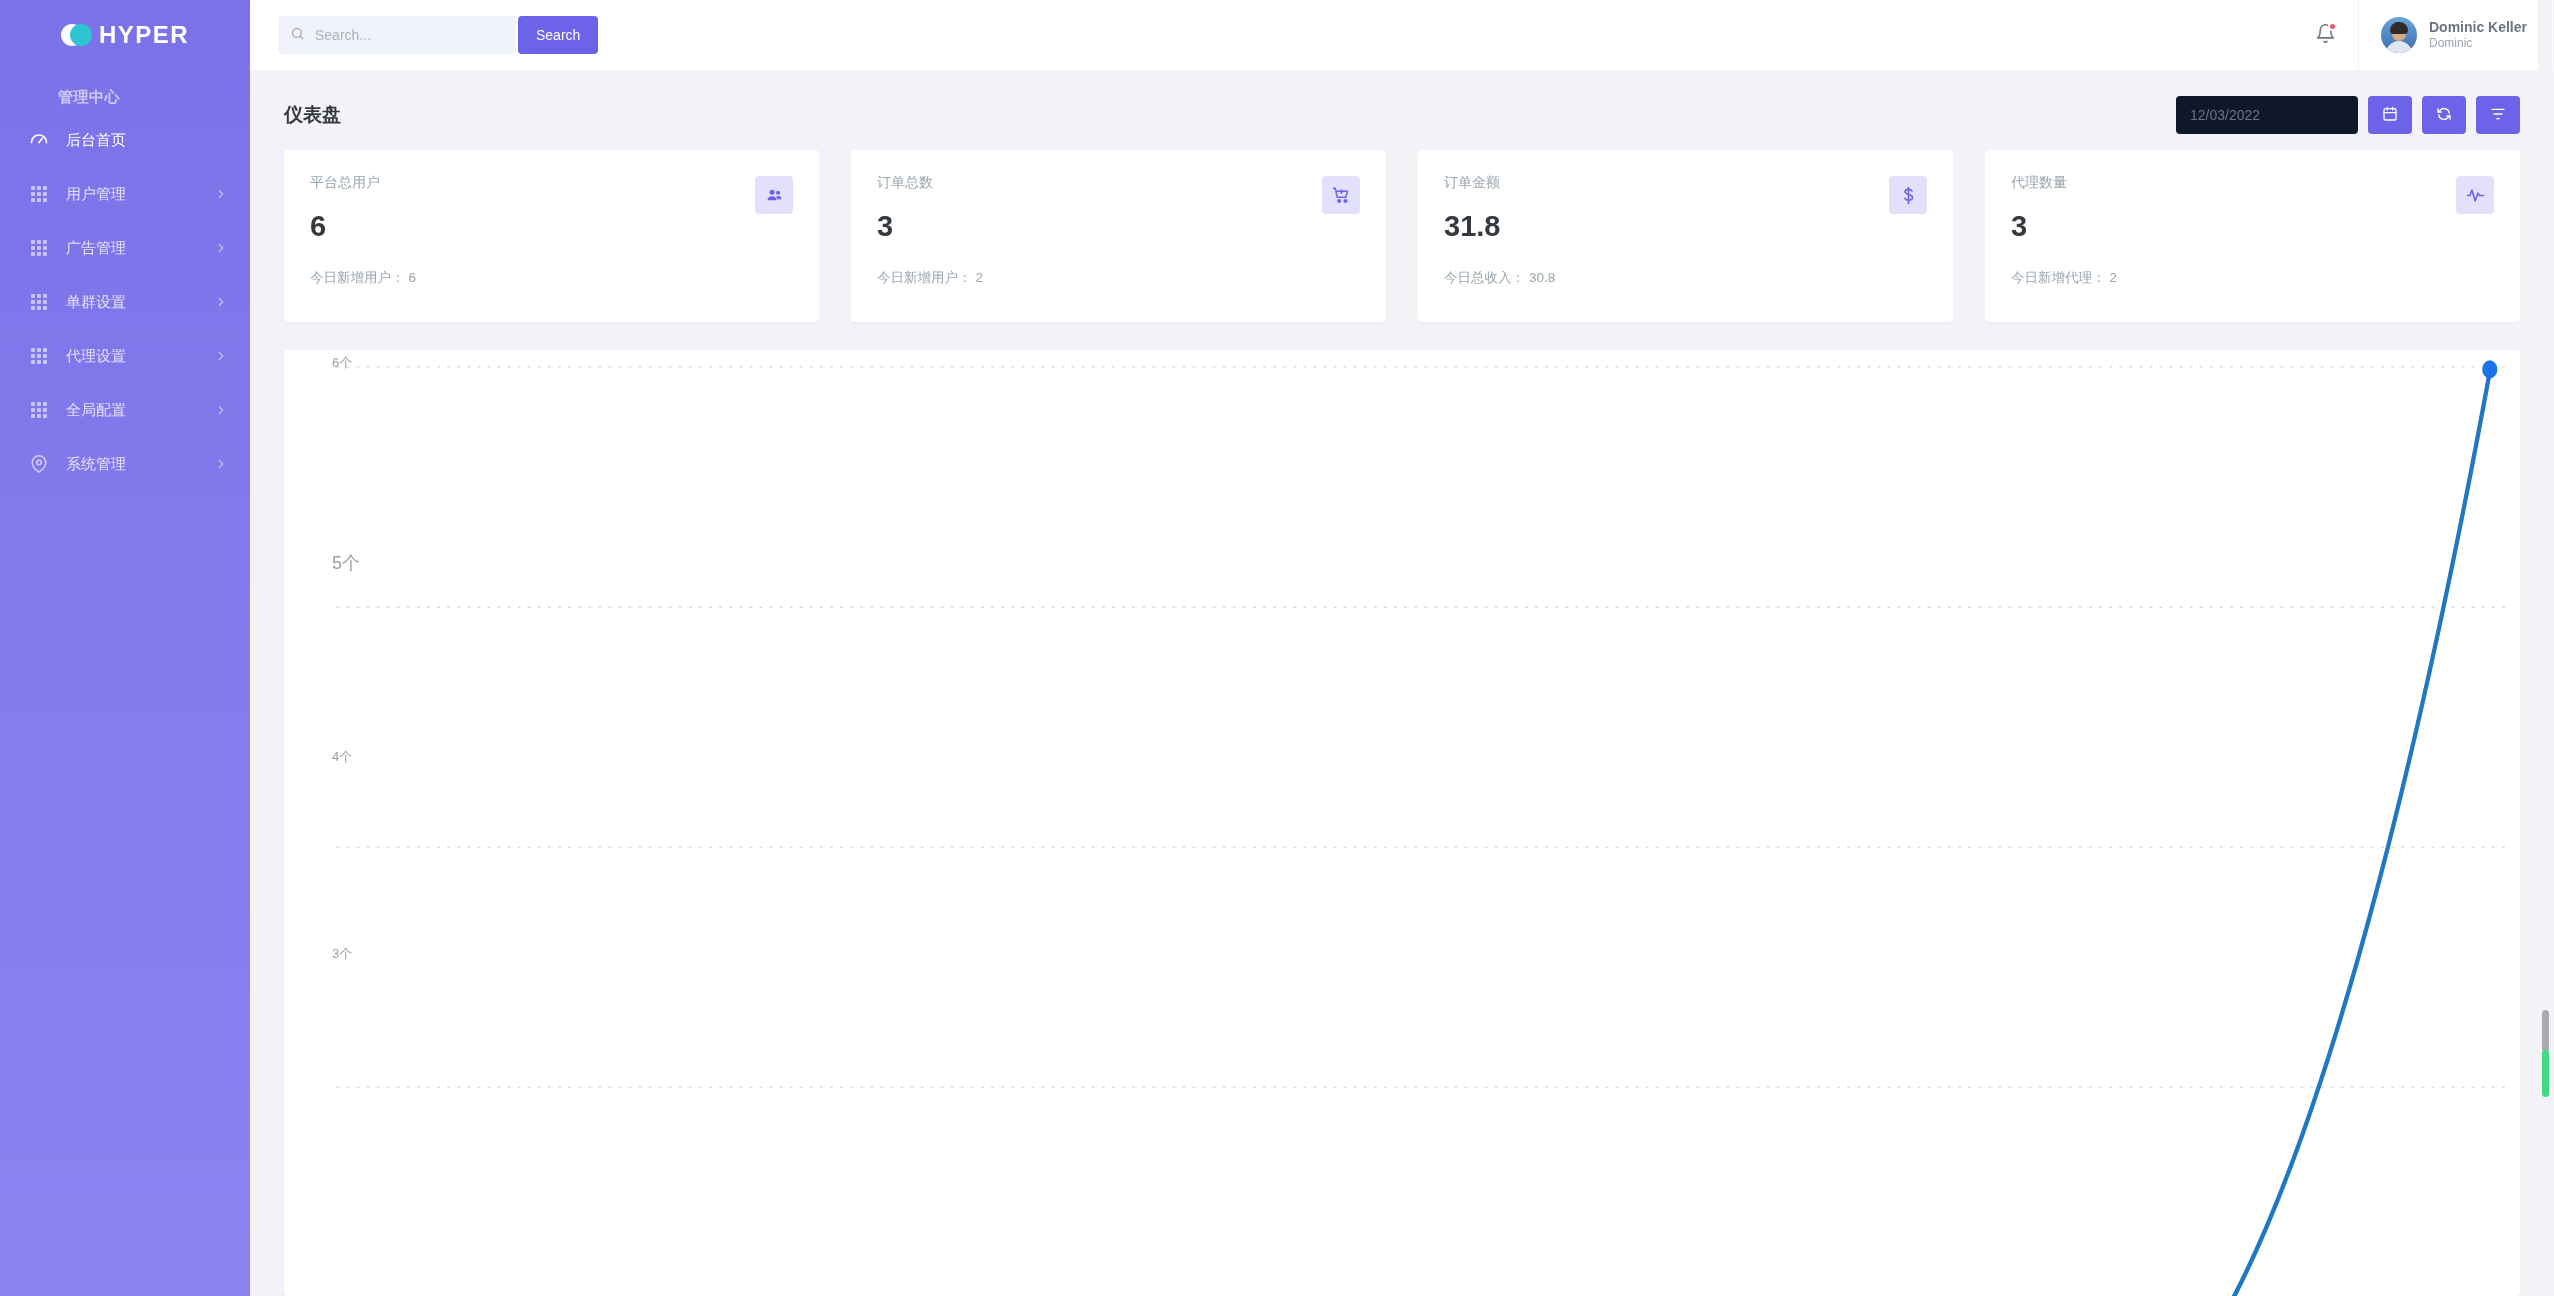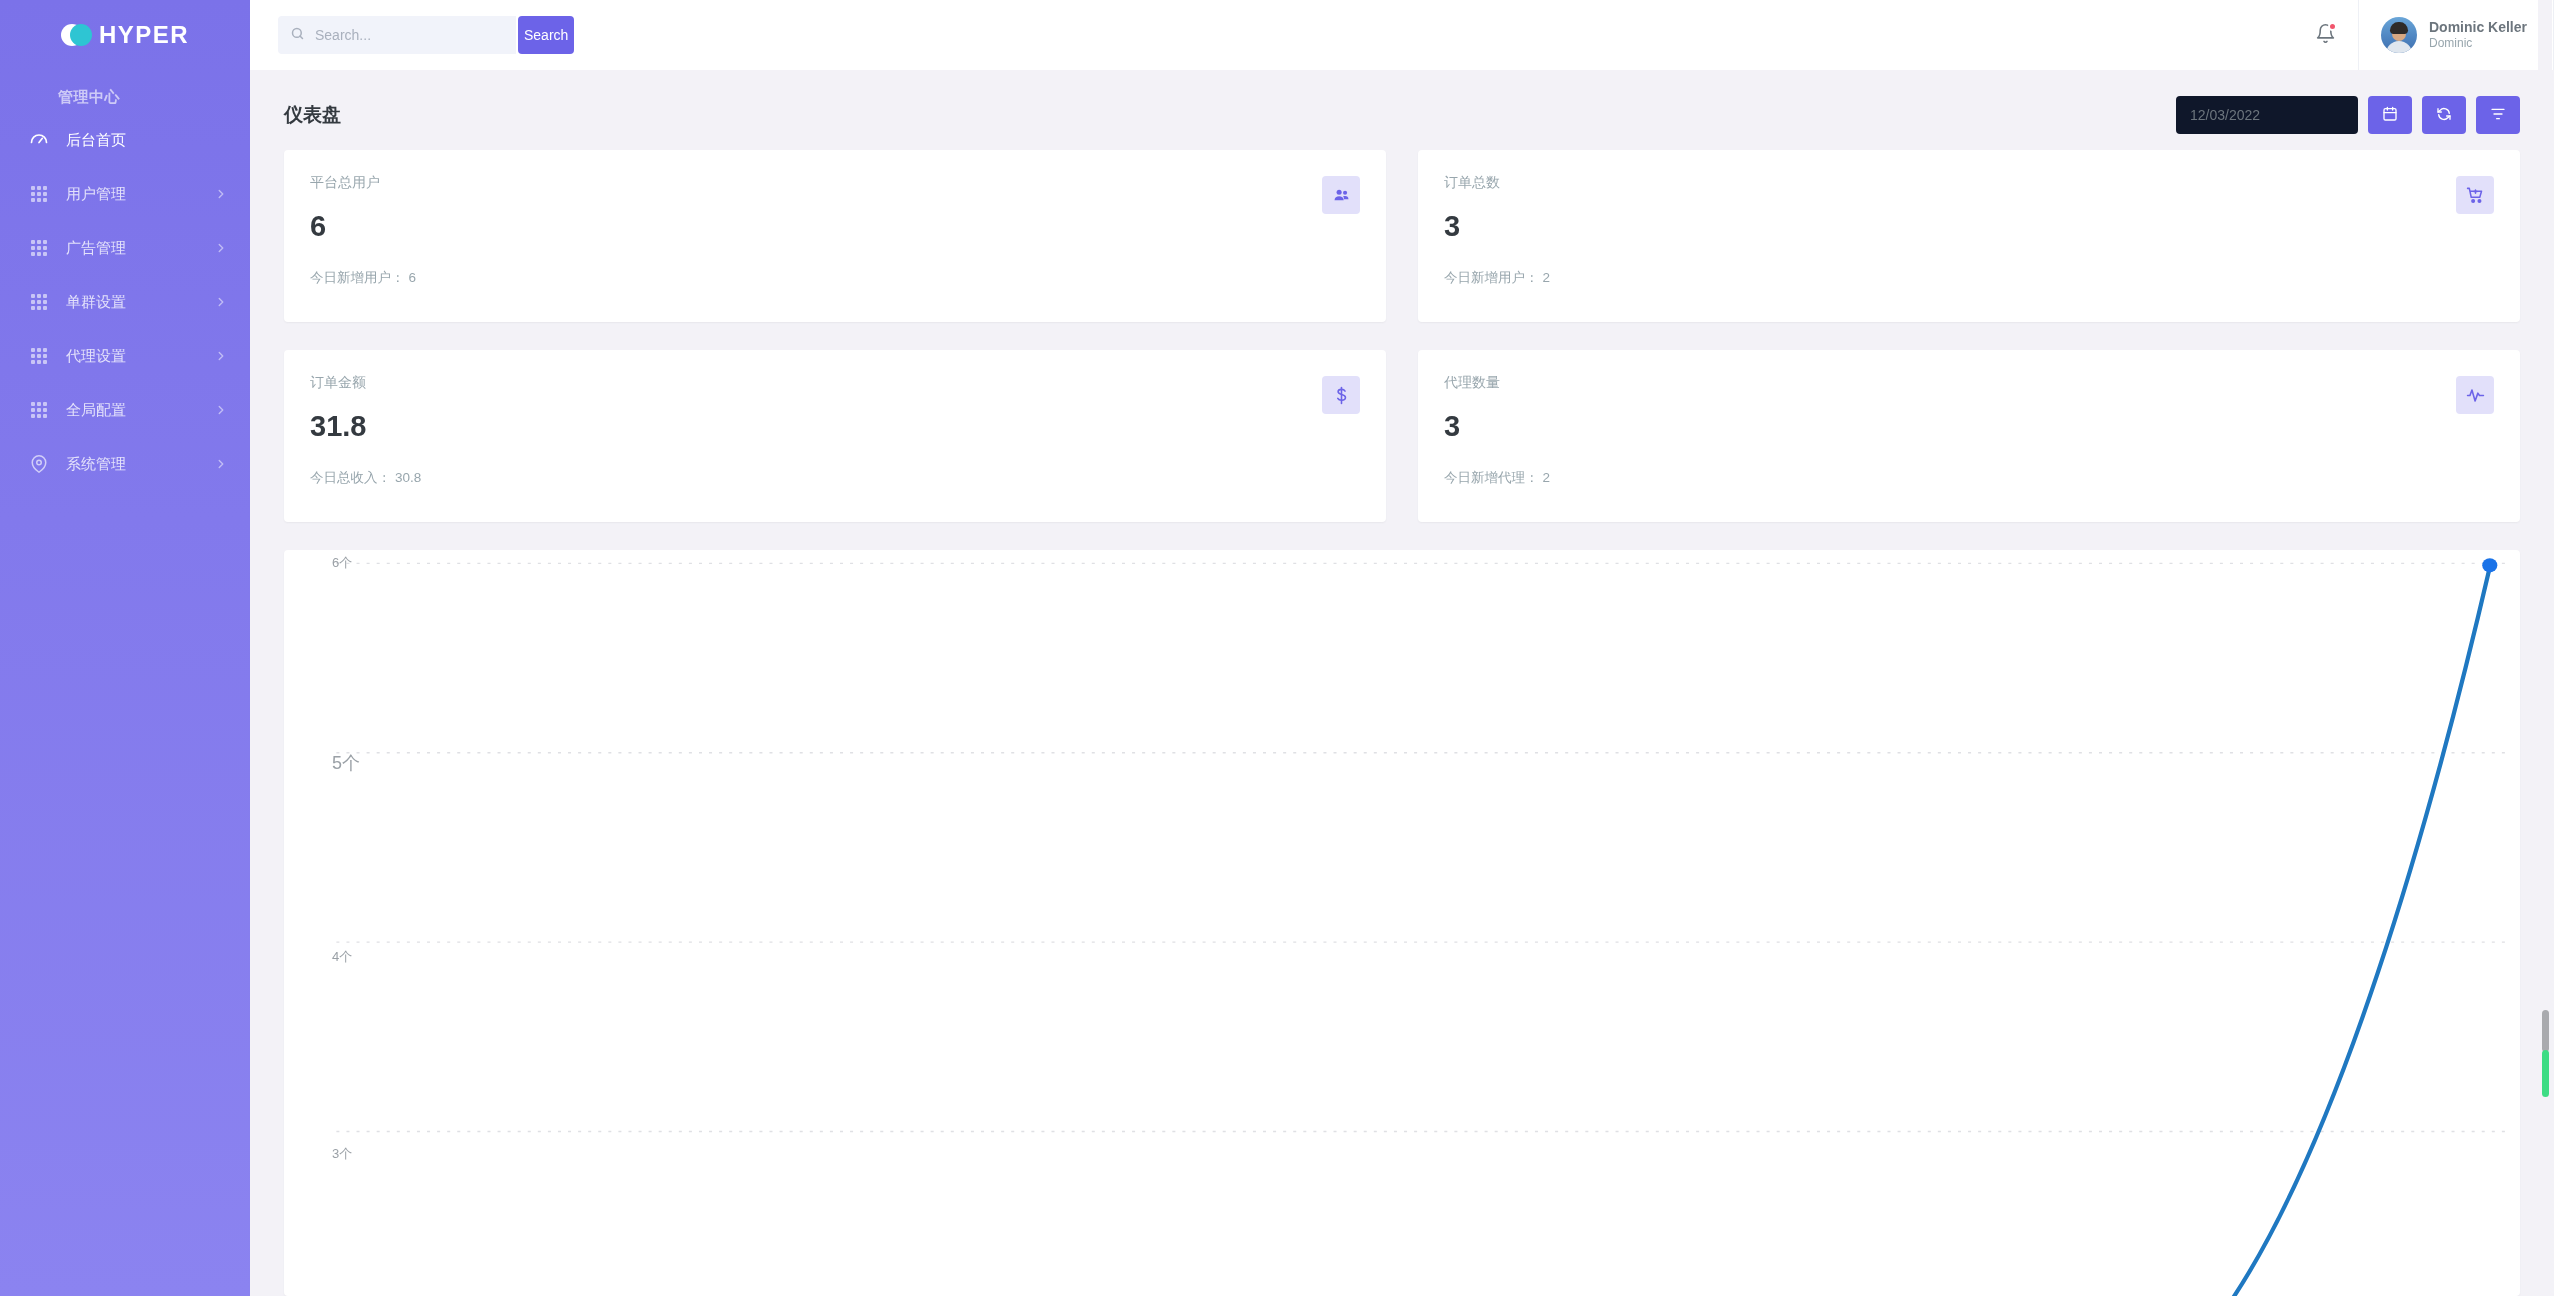--- a/index.html
+++ b/index.html
@@ -74,21 +74,21 @@
     background: #f1f3fa; border-radius: 4px 0 0 4px; padding: 0 12px;
   }
   .search-box svg { flex: 0 0 15px; }
   .search-input {
     border: 0; outline: 0; background: transparent; margin-left: 10px;
     font-size: 14px; color: #6c757d; width: 100%;
     font-family: "Liberation Sans", sans-serif;
   }
   .search-input::placeholder { color: #a9b0bd; }
   .search-btn {
-    height: 38px; padding: 0 6px; border: 0; cursor: pointer;
+    height: 38px; padding: 0 18px; border: 0; cursor: pointer;
     background: #6c63e8; color: #fff; font-size: 14px; border-radius: 4px;
     font-family: "Liberation Sans", sans-serif; margin-left: 2px;
   }
   .topbar-right { margin-left: auto; display: flex; align-items: center; height: 70px; }
   .bell-btn {
     width: 64px; height: 70px; display: flex; align-items: center;
     justify-content: center; position: relative; cursor: pointer;
     background: transparent; border: 0;
   }
   .bell-dot {
@@ -128,21 +128,21 @@
     font-family: "Liberation Sans", sans-serif;
   }
   .tool-btn {
     width: 44px; height: 38px; border: 0; border-radius: 4px; cursor: pointer;
     background: #6c63e8; color: #fff; display: flex; align-items: center;
     justify-content: center;
   }
 
   
   .cards {
-    display: grid; grid-template-columns: 1fr 1fr; gap: 0 32px;
+    display: grid; grid-template-columns: 1fr 1fr 1fr 1fr; gap: 0 32px;
     padding: 10px 34px 0 34px; flex: 0 0 auto;
   }
   .card {
     background: #ffffff; border-radius: 4px; padding: 24px 26px 26px 26px;
     margin-bottom: 28px; position: relative;
     box-shadow: 0 1px 2px rgba(56,65,74,.06);
     min-height: 172px;
   }
   .card-title { font-size: 14px; color: #98a6ad; font-weight: 500; }
   .card-value { font-size: 29px; color: #343a40; font-weight: 600; margin-top: 18px; }

